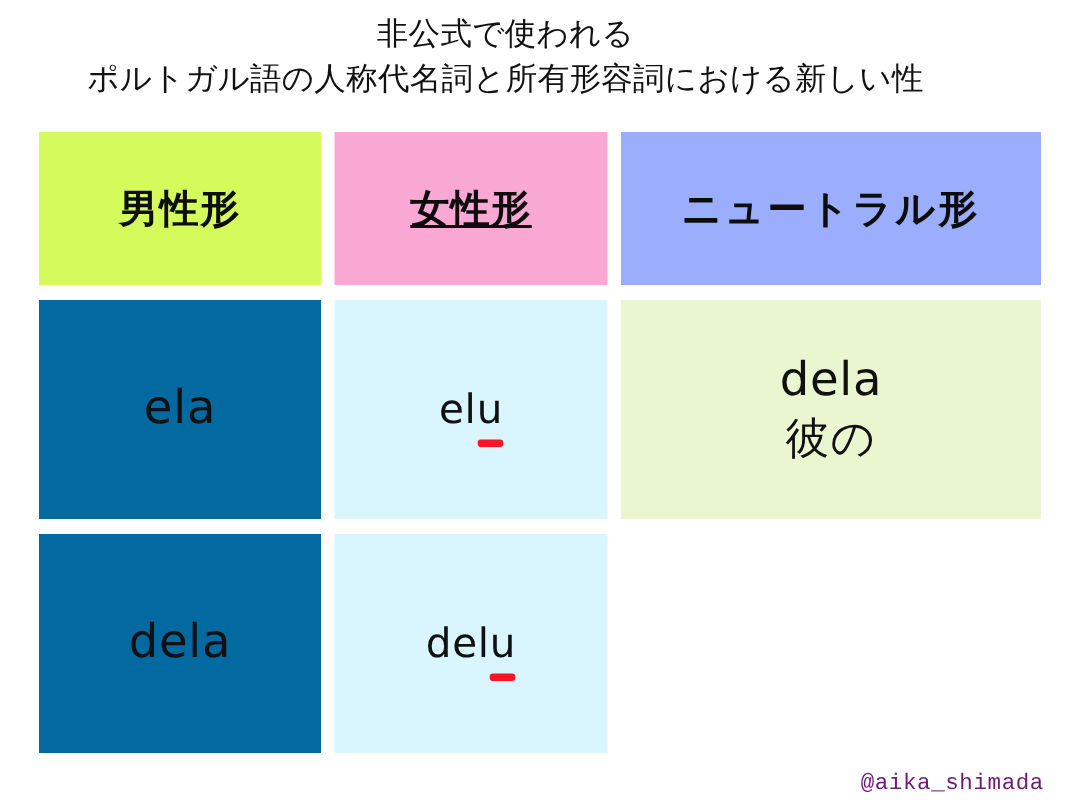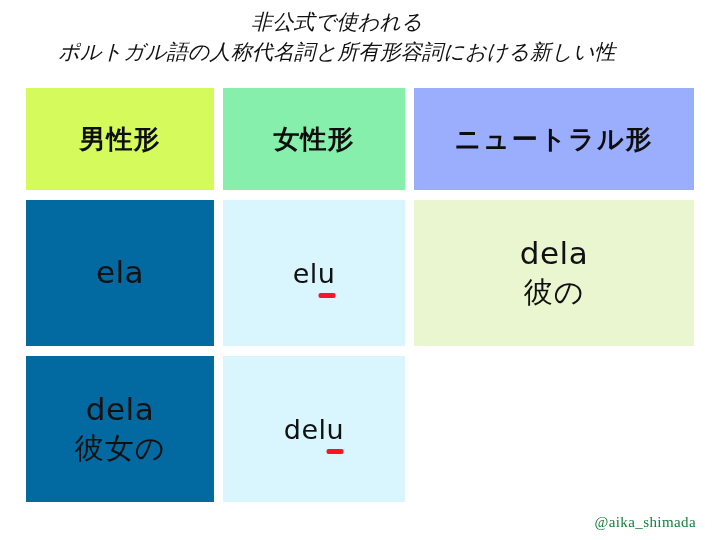--- a/index.html
+++ b/index.html
@@ -26,21 +26,20 @@
   }
 
   
   .title-block {
     position: absolute;
     left: 0;
     top: 8px;
     width: 674px;
     text-align: center;
     line-height: 1.42;
-    font-style: italic;
   }
   .title-line {
     display: block;
     font-size: 21px;
     font-weight: 400;
     letter-spacing: 0.2px;
     color: #111111;
     font-family: "DejaVu Sans", "Liberation Sans", sans-serif;
   }
 
@@ -69,21 +68,21 @@
 
   
   .cell.head {
     font-family: "DejaVu Sans", "Liberation Sans", sans-serif;
     font-size: 26px;
     font-weight: 700;
     color: #0d0d0d;
     letter-spacing: 1px;
   }
   .cell.head.head-green  { background: #d5fa5c; }
-  .cell.head.head-orange { background: #86efac; }
+  .cell.head.head-orange { background: #f9a8d4; text-decoration: underline; }
   .cell.head.head-blue   { background: #9badfd; }
   .cell.head.head-blue .head-label { letter-spacing: 2px; }
 
   
   .cell.body-green  { background: #eaf6d0; }
   .cell.body-orange { background: #0369a1; }
   .cell.body-blue   { background: #d9f5fd; }
 
   .rom {
     font-family: "DejaVu Sans", "Liberation Sans", sans-serif;
@@ -128,23 +127,23 @@
     height: 5px;
     border-radius: 2px;
     background: #fb1326;
   }
 
   
   .credit {
     position: absolute;
     right: 24px;
     bottom: 9px;
-    font-family: Liberation Serif, serif;
+    font-family: Liberation Mono, monospace;
     font-size: 15px;
-    color: #15803d;
+    color: #701a75;
     letter-spacing: 0.4px;
   }
 </style>
 </head>
 <body>
 
 <div class="page">
 
   <div class="title-block">
     <span class="title-line">非公式で使われる</span>
@@ -169,21 +168,20 @@
     <div class="cell body-blue">
       <span class="neutral-word"><span>el</span><span class="marked">u</span></span>
     </div>
 
     <div class="cell body-green">
       <span class="rom">dela</span>
       <span class="jp">彼の</span>
     </div>
     <div class="cell body-orange">
       <span class="rom">dela</span>
-      <span class="jp">彼女の</span>
     </div>
     <div class="cell body-blue">
       <span class="neutral-word"><span>del</span><span class="marked">u</span></span>
     </div>
 
   </div>
 
   <div class="credit">@aika_shimada</div>
 
 </div>

